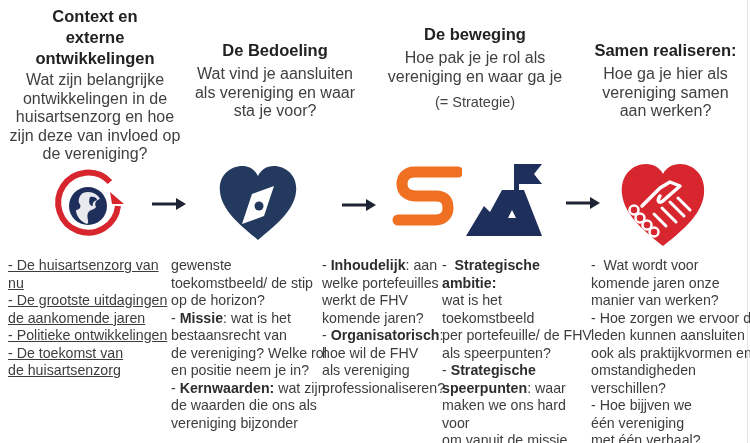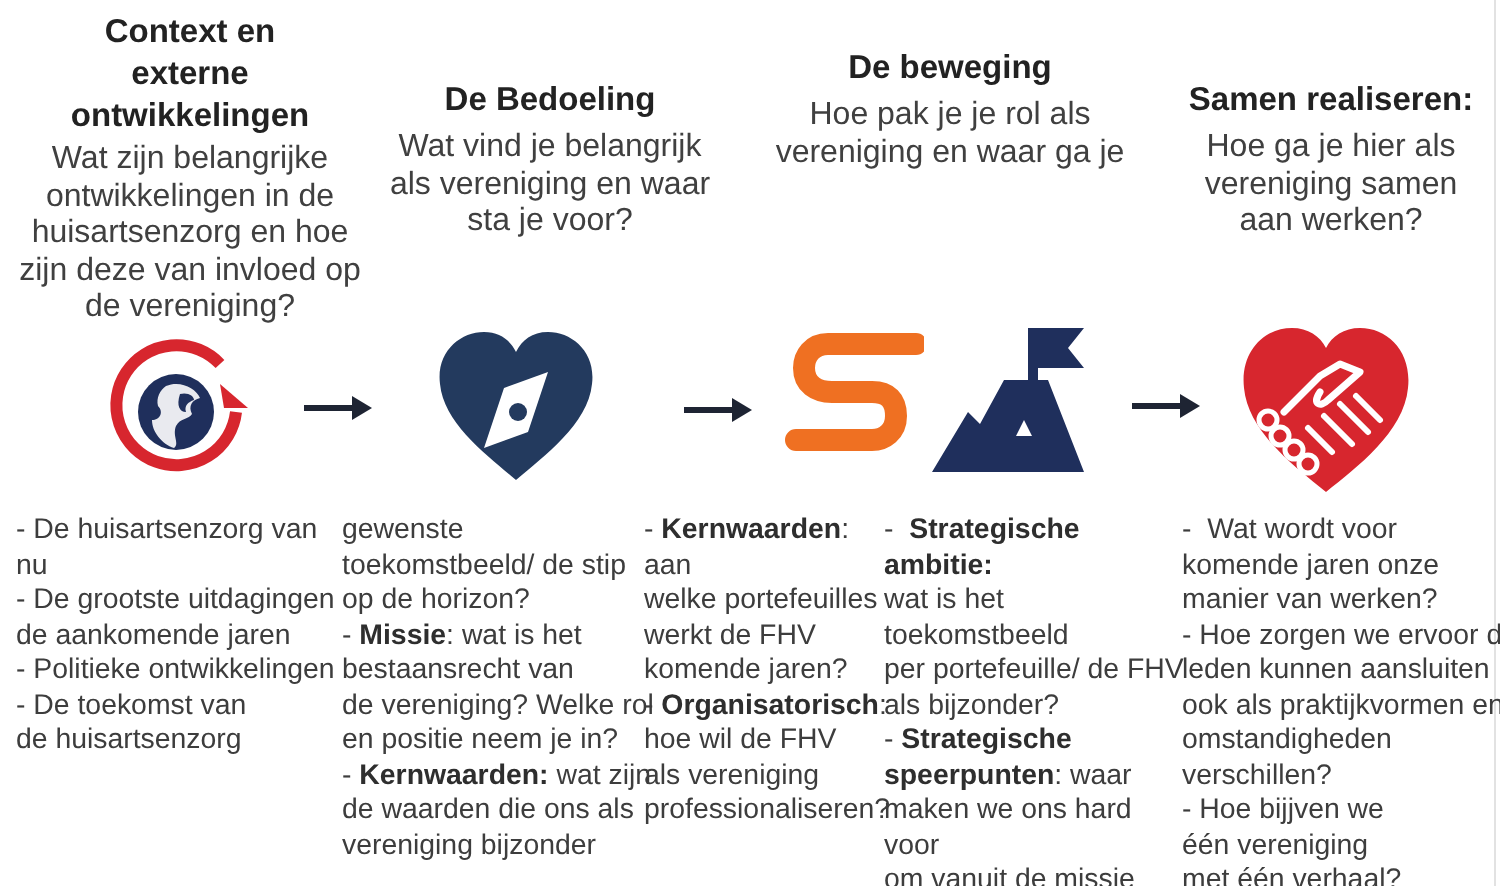--- a/index.html
+++ b/index.html
@@ -35,32 +35,33 @@
     <div>ontwikkelingen in de</div>
     <div>huisartsenzorg en hoe</div>
     <div>zijn deze van invloed op</div>
     <div>de vereniging?</div>
   </div>
 </div>
 
 <div class="col-head" style="left:180px; top:40px; width:190px;">
   <div class="title">De Bedoeling</div>
   <div class="q">
-    <div>Wat vind je belangrijk</div>
+    <div>Wat vind je aansluiten</div>
     <div>als vereniging en waar</div>
     <div>sta je voor?</div>
   </div>
 </div>
 
 <div class="col-head" style="left:375px; top:24px; width:200px;">
   <div class="title">De beweging</div>
   <div class="q">
     <div>Hoe pak je je rol als</div>
     <div>vereniging en waar ga je</div>
   </div>
+  <div class="note">(= Strategie)</div>
 </div>
 
 <div class="col-head" style="left:578px; top:40px; width:175px;">
   <div class="title">Samen realiseren:</div>
   <div class="q">
     <div>Hoe ga je hier als</div>
     <div>vereniging samen</div>
     <div>aan werken?</div>
   </div>
 </div>
@@ -108,21 +109,21 @@
 <svg class="icon" style="left:620px; top:160px;" width="86" height="86" viewBox="0 0 86 86">
   <path d="M43 86 C28 74 4 56 2 34 C0 16 12 4 26 4 C34 4 40 8 43 14 C46 8 52 4 60 4 C74 4 86 16 84 34 C82 56 58 74 43 86 Z" fill="#d7262e"></path>
   <path d="M22 46 L40 28 L50 22 L60 26 L44 40 C40 44 36 42 40 36" fill="none" stroke="#ffffff" stroke-width="3.5" stroke-linecap="round" stroke-linejoin="round"></path>
   <path d="M34 54 L46 66 M42 48 L56 62 M50 42 L64 56 M58 38 L70 50" stroke="#ffffff" stroke-width="3" stroke-linecap="round"></path>
   <circle cx="14" cy="50" r="4.5" fill="none" stroke="#ffffff" stroke-width="2.5"></circle>
   <circle cx="20" cy="58" r="4.5" fill="none" stroke="#ffffff" stroke-width="2.5"></circle>
   <circle cx="27" cy="65" r="4.5" fill="none" stroke="#ffffff" stroke-width="2.5"></circle>
   <circle cx="34" cy="72" r="4.5" fill="none" stroke="#ffffff" stroke-width="2.5"></circle>
 </svg>
 
-<div class="body-text" style="left:8px; top:257px; width:165px;">
+<div class="body-text" style="left:8px; top:257px; width:165px;text-decoration:underline;">
   <div>- De huisartsenzorg van nu</div>
   <div>- De grootste uitdagingen</div>
   <div>de aankomende jaren</div>
   <div>- Politieke ontwikkelingen</div>
   <div>- De toekomst van</div>
   <div>de huisartsenzorg</div>
 </div>
 
 <div class="body-text" style="left:171px; top:257px; width:160px;">
   <div>gewenste</div>
@@ -132,35 +133,35 @@
   <div>bestaansrecht van</div>
   <div>de vereniging? Welke rol</div>
   <div>en positie neem je in?</div>
   <div>- <b>Kernwaarden:</b><span> </span><span>wat zijn</span></div>
   <div>de waarden die ons als</div>
   <div>vereniging bijzonder</div>
 
 </div>
 
 <div class="body-text" style="left:322px; top:257px; width:125px;">
-  <div>- <b>Kernwaarden</b><span>: </span><span>aan</span></div>
+  <div>- <b>Inhoudelijk</b><span>: </span><span>aan</span></div>
   <div>welke portefeuilles</div>
   <div>werkt de FHV</div>
   <div>komende jaren?</div>
   <div>- <b>Organisatorisch</b><span>: </span></div>
   <div>hoe wil de FHV</div>
   <div>als vereniging</div>
   <div>professionaliseren?</div>
 </div>
 
 <div class="body-text" style="left:442px; top:257px; width:150px;">
   <div>-&nbsp; <b>Strategische ambitie:</b></div>
   <div>wat is het toekomstbeeld</div>
   <div>per portefeuille/ de FHV</div>
-  <div>als bijzonder?</div>
+  <div>als speerpunten?</div>
   <div>- <b>Strategische</b></div>
   <div><b>speerpunten</b><span>: </span><span>waar</span></div>
   <div>maken we ons hard voor</div>
   <div>om vanuit de missie van</div>
 
 </div>
 
 <div class="body-text" style="left:591px; top:257px; width:158px;">
   <div style="white-space:pre;">-  Wat wordt voor</div>
   <div>komende jaren onze</div>

